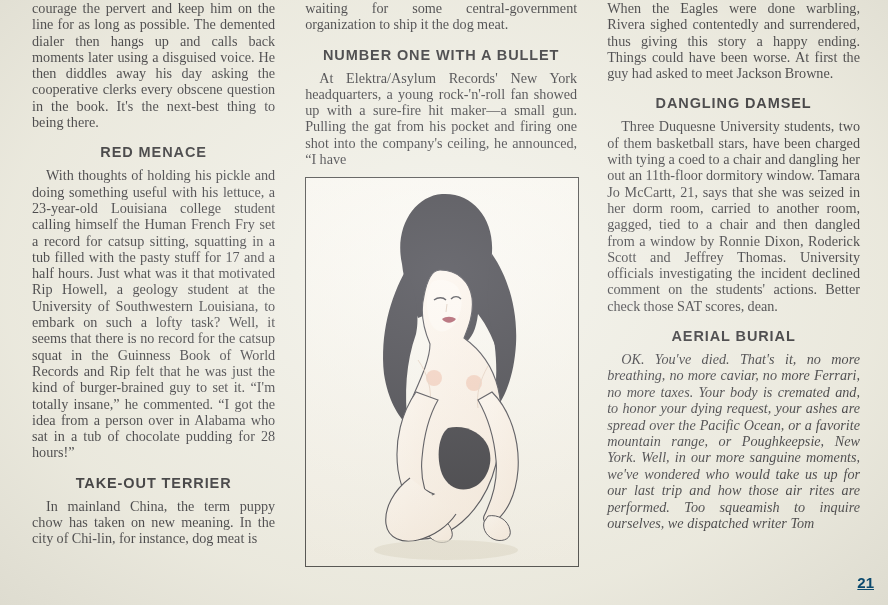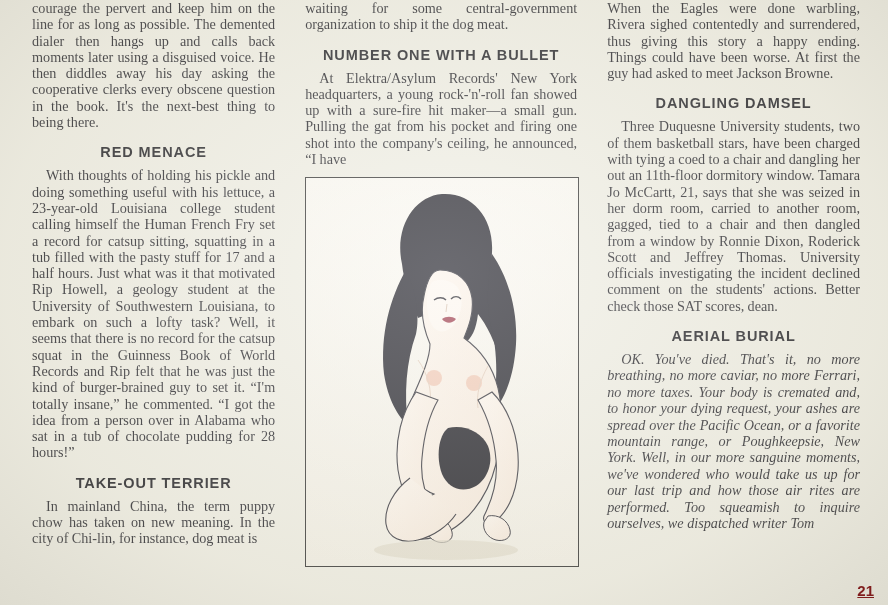--- a/index.html
+++ b/index.html
@@ -98,25 +98,25 @@
     overflow: hidden;
   }
   .art-svg {
     display: block;
     width: 100%;
     height: 100%;
   }
   .page-number {
     position: absolute;
     right: 14px;
-    bottom: 6px;
+    bottom: 14px;
     font-family: "Liberation Sans", sans-serif;
     font-size: 15px;
     font-weight: bold;
-    color: #7f1d1d;
+    color: #0c4a6e;
     z-index: 6;
     text-decoration: underline;
   }
   .fragment-top {
     margin-top: 0;
   }
 </style>
 </head>
 <body>
 

